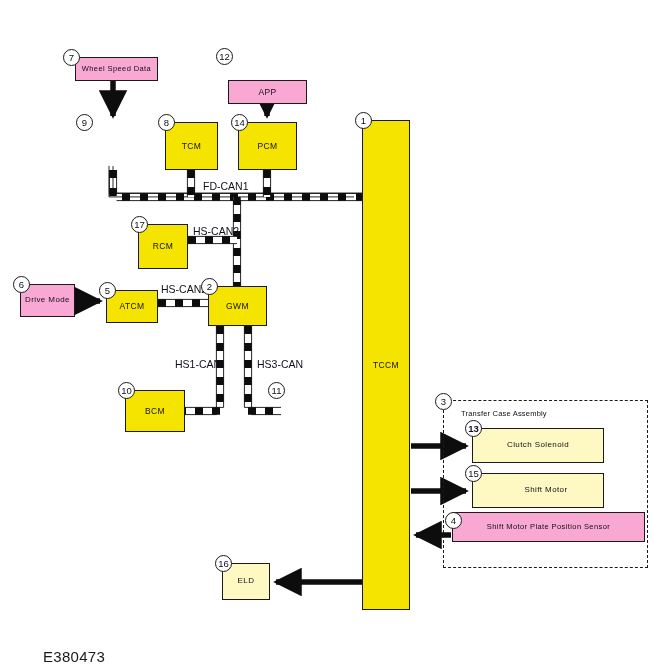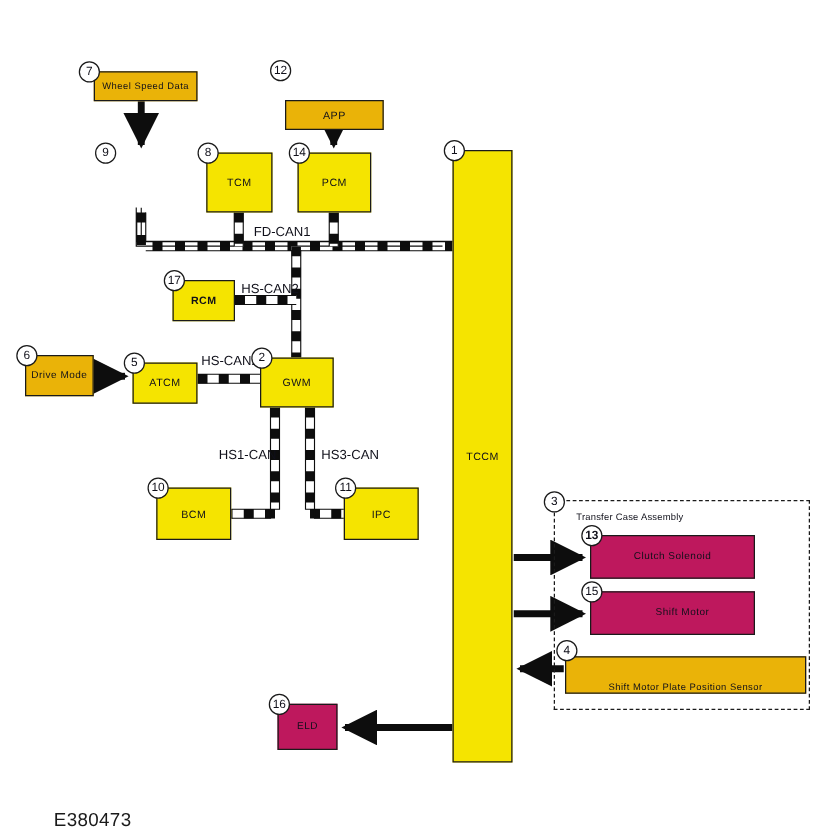--- a/index.html
+++ b/index.html
@@ -29,23 +29,23 @@
     box-sizing: border-box;
     border: 1.4px solid #1a1a1a;
     display: flex;
     align-items: center;
     justify-content: center;
     text-align: center;
     color: #10101a;
     line-height: 1.05;
     z-index: 4;
   }
-  .node.green  { background: #eab308; }
+  .node.green  { background: #f9a8d4; }
   .node.yellow { background: #f5e400; }
-  .node.blue   { background: #be185d; }
+  .node.blue   { background: #fef9c3; }
   .node-label {
     display: block;
     padding: 0 2px;
     letter-spacing: 0.4px;
     white-space: nowrap;
   }
   .callout {
     position: absolute;
     box-sizing: border-box;
     width: 17px;
@@ -197,21 +197,21 @@
   <div class="node yellow" style="left:238px; top:122px; width:59px; height:48px; font-size:8.5px;">
     <span class="node-label">PCM</span>
   </div>
   <div class="callout" style="left:231px; top:114px;">14</div>
 
   <div class="node yellow" style="left:362px; top:120px; width:48px; height:490px; font-size:8.5px;">
     <span class="node-label">TCCM</span>
   </div>
   <div class="callout" style="left:355px; top:112px;">1</div>
 
-  <div class="node yellow" style="left:138px; top:224px; width:50px; height:33px; font-size:8.5px;font-weight:bold;">
+  <div class="node yellow" style="left:138px; top:224px; width:50px; height:45px; font-size:8.5px;">
     <span class="node-label">RCM</span>
   </div>
   <div class="callout" style="left:131px; top:216px;">17</div>
 
   <div class="node green" style="left:20px; top:284px; width:55px; height:33px; font-size:8px;">
     <span class="node-label">Drive Mode</span>
   </div>
   <div class="callout" style="left:13px; top:276px;">6</div>
 
   <div class="node yellow" style="left:106px; top:290px; width:52px; height:33px; font-size:8.5px;">
@@ -222,36 +222,33 @@
   <div class="node yellow" style="left:208px; top:286px; width:59px; height:40px; font-size:8.5px;">
     <span class="node-label">GWM</span>
   </div>
   <div class="callout" style="left:201px; top:278px;">2</div>
 
   <div class="node yellow" style="left:125px; top:390px; width:60px; height:42px; font-size:8.5px;">
     <span class="node-label">BCM</span>
   </div>
   <div class="callout" style="left:118px; top:382px;">10</div>
 
-  <div class="node yellow" style="left:275px; top:390px; width:60px; height:42px; font-size:8.5px;">
-    <span class="node-label">IPC</span>
-  </div>
   <div class="callout" style="left:268px; top:382px;">11</div>
 
   <div class="node blue" style="left:472px; top:428px; width:132px; height:35px; font-size:8px;">
     <span class="node-label">Clutch Solenoid</span>
   </div>
   <div class="callout" style="left:465px; top:420px;font-weight:bold;">13</div>
 
   <div class="node blue" style="left:472px; top:473px; width:132px; height:35px; font-size:8px;padding-left:16px;">
     <span class="node-label">Shift Motor</span>
   </div>
   <div class="callout" style="left:465px; top:465px;">15</div>
 
-  <div class="node green" style="left:452px; top:525px; width:193px; height:30px; font-size:7.5px;align-items:flex-end;">
+  <div class="node green" style="left:452px; top:512px; width:193px; height:30px; font-size:7.5px;">
     <span class="node-label">Shift Motor Plate Position Sensor</span>
   </div>
   <div class="callout" style="left:445px; top:512px;">4</div>
 
   <div class="node blue" style="left:222px; top:563px; width:48px; height:37px; font-size:8px;">
     <span class="node-label">ELD</span>
   </div>
   <div class="callout" style="left:215px; top:555px;">16</div>
 
   <div class="bus-label" style="left:203px; top:180px;">FD-CAN1</div>

